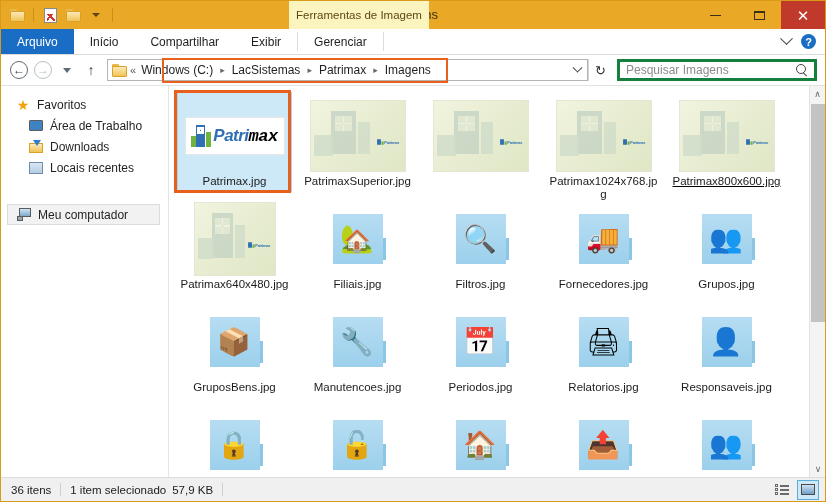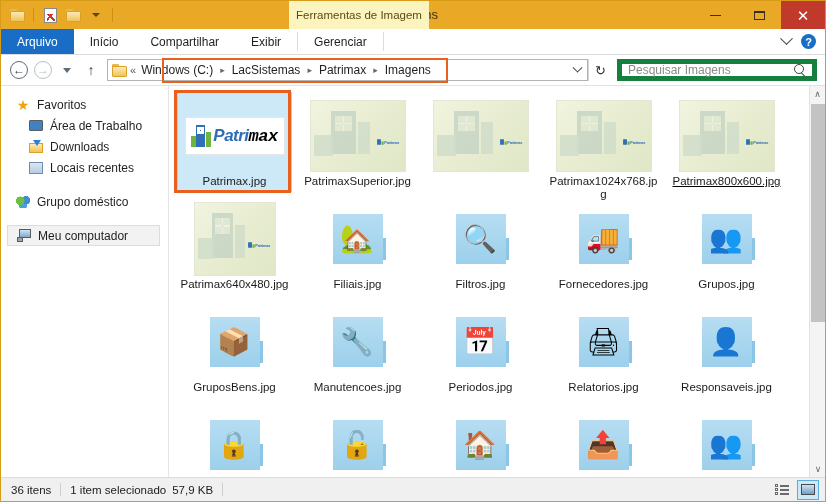--- a/index.html
+++ b/index.html
@@ -180,21 +180,21 @@
     transform: rotate(45deg) translate(-2px,-2px);
   }
   .refresh {
     width: 24px; height: 22px;
     border-left: 1px solid #d4d4d4;
     display: flex; align-items: center; justify-content: center;
     font-size: 13px; color: #333;
   }
   #searchbox {
     width: 200px; height: 22px; margin-left: 5px;
-    border: 5px solid #15803d; background: #fff;
+    border: 3px solid #15803d; background: #fff;
     display: flex; align-items: center; padding: 0 6px;
     font-size: 12px; color: #8b8b8b;
   }
   .srch-ico {
     margin-left: auto; position: relative; width: 12px; height: 12px;
   }
   .srch-ico::before {
     content: ""; position: absolute; left: 0; top: 0;
     width: 8px; height: 8px; border: 1.4px solid #444; border-radius: 50%;
   }
@@ -551,26 +551,20 @@
       </div>
       <div class="nav-item child">
         <span class="ni-ico">
             <span class="recent-ico"></span>
           </span>
         <span>Locais recentes</span>
       </div>
 
       <div class="nav-gap"></div>
 
-      <div class="nav-item">
-        <span class="ni-ico">
-            <span class="hg-ico"></span>
-          </span>
-        <span>Grupo doméstico</span>
-      </div>
 
       <div class="nav-gap"></div>
 
       <div class="nav-item sel">
         <span class="ni-ico">
           <span class="pc-ico">
               <span class="scr"></span>
               <span class="base"></span>
             </span>
         </span>

